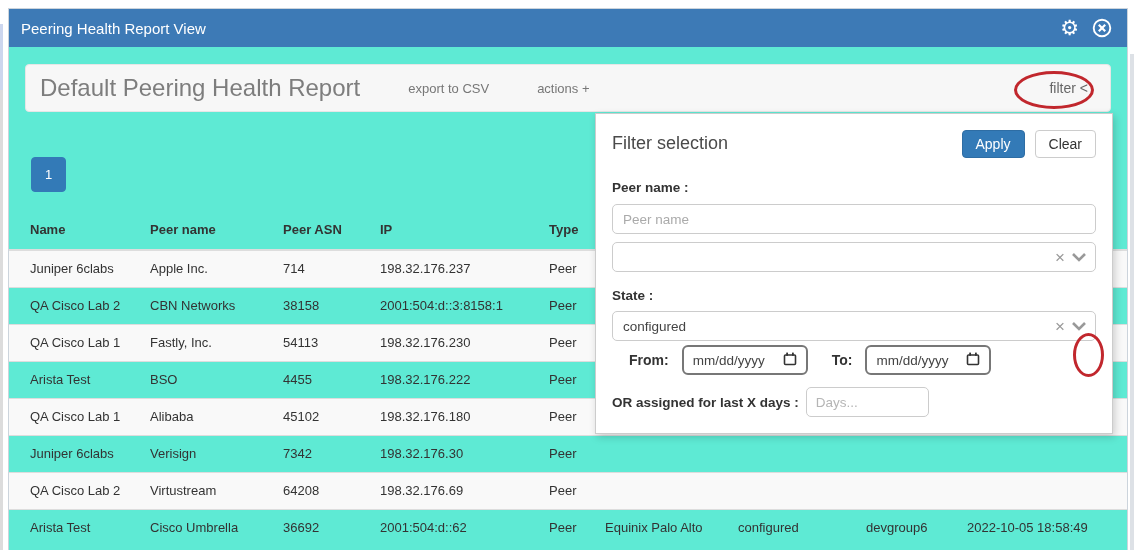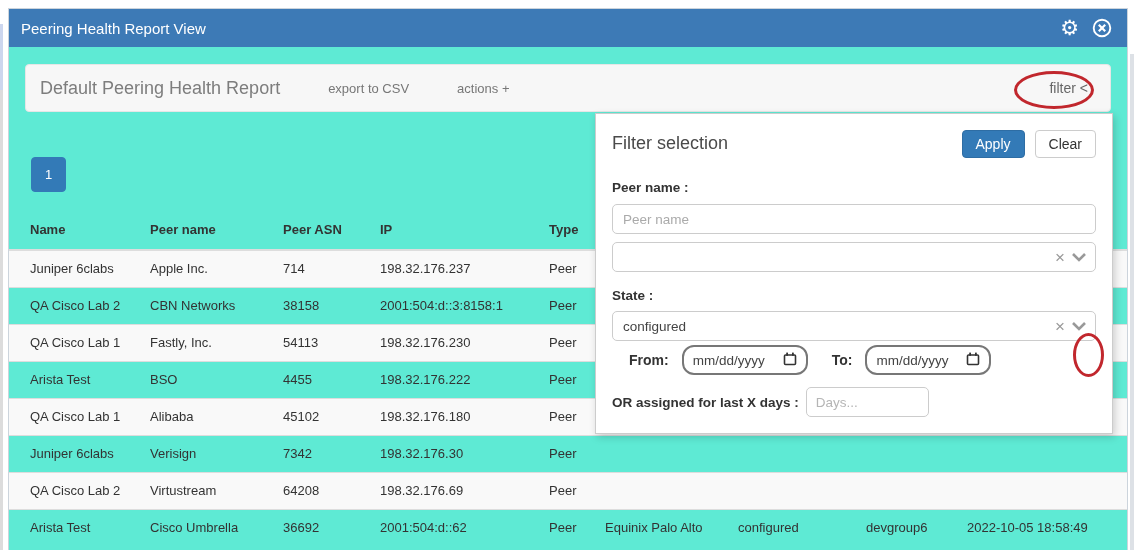--- a/index.html
+++ b/index.html
@@ -27,21 +27,21 @@
   .titlebar .spacer { flex:1; }
   .titlebar .tb-icon { display:flex; align-items:center; justify-content:center; cursor:pointer; }
   .gear-glyph { font-family:"DejaVu Sans", sans-serif; font-size:21px; line-height:1; margin-right:12px; }
 
   
   .toolbar {
     margin:17px 16px 0 16px; height:48px;
     background:#f7f7f7; border:1px solid #e6e6e6; border-radius:4px;
     display:flex; align-items:center; padding:0 22px 0 14px;
   }
-  .report-title { font-size:18px; color:#7d7d7d; }
+  .report-title { font-size:24px; color:#7d7d7d; }
   .toolbar-link { font-size:13px; color:#777; margin-left:48px; cursor:pointer; }
   .toolbar .spacer { flex:1; }
   .filter-link { font-size:14px; color:#666; margin-left:0; cursor:pointer; }
 
   
   .pagination { margin:45px 0 0 22px; }
   .page-btn {
     width:35px; height:35px; background:#337ab7; border:1px solid #337ab7; border-radius:4px;
     color:#fff; font-size:13px; display:flex; align-items:center; justify-content:center; cursor:pointer;
   }
@@ -84,21 +84,21 @@
     font-size:13.5px; color:#444; position:relative;
   }
   .select-box .spacer { flex:1; }
   .sel-x { color:#999; font-size:17px; line-height:1; margin-right:6px; cursor:pointer; }
   .sel-chevron { display:flex; align-items:center; cursor:pointer; }
 
   .created-row { margin-top:16px; }
   .date-row { display:flex; align-items:center; margin-top:4px; }
   .date-row .fp-label { margin:0 0 0 17px; font-size:14px; }
   .date-input {
-    display:inline-flex; align-items:center; border:2px solid #777; border-radius:12px;
+    display:inline-flex; align-items:center; border:2px solid #777; border-radius:6px;
     height:30px; padding:0 9px; margin-left:13px; font-size:13.5px; color:#444; cursor:text;
   }
   .date-input .dtext { margin-right:18px; }
   .to-label { margin-left:24px !important; }
   .days-row { display:flex; align-items:center; margin-top:12px; }
   .days-input {
     width:123px; height:30px; border:1px solid #ccc; border-radius:5px; margin-left:7px;
     font-family:"Liberation Sans", sans-serif; font-size:13.5px; color:#555; padding:0 9px; outline:none;
   }
   .days-input::placeholder { color:#b5b5b5; }

